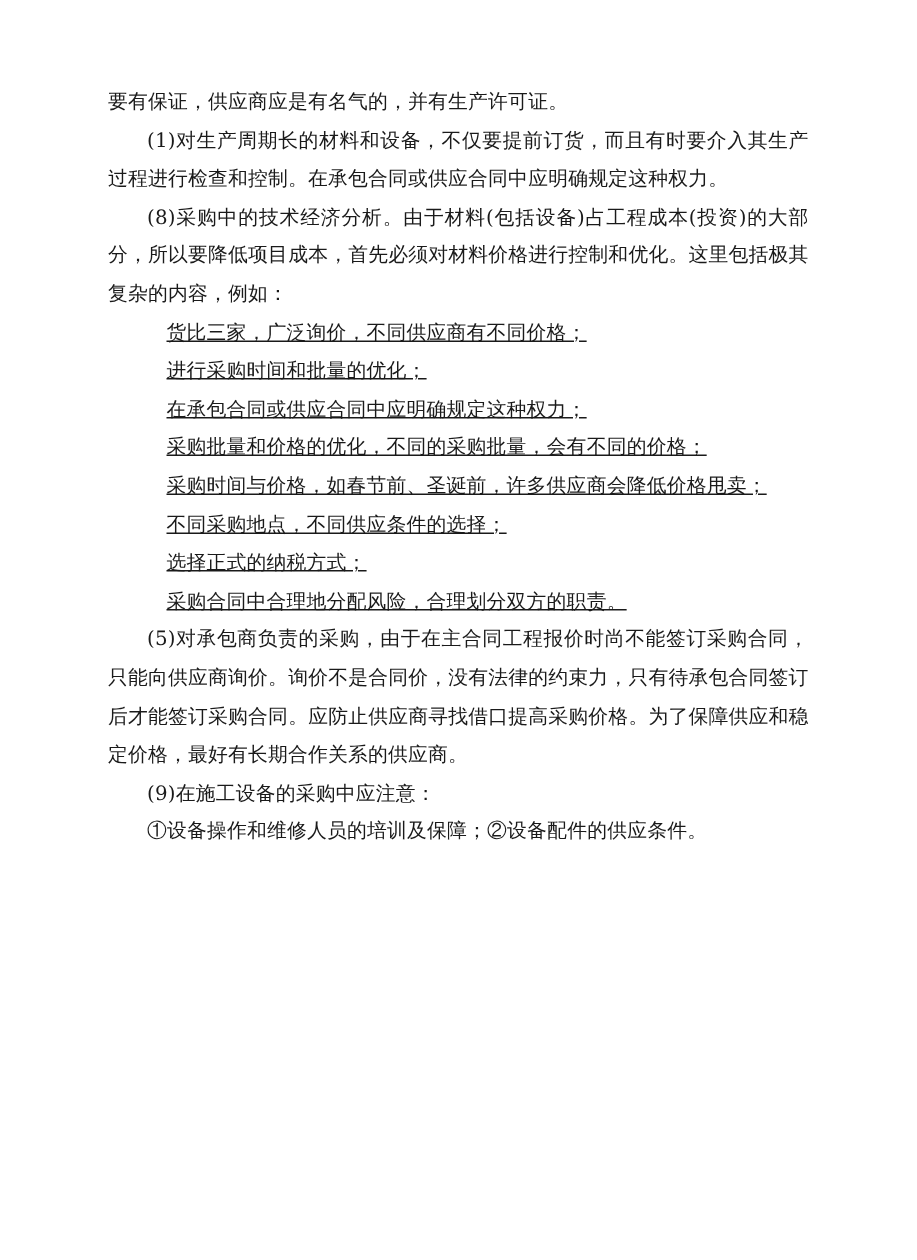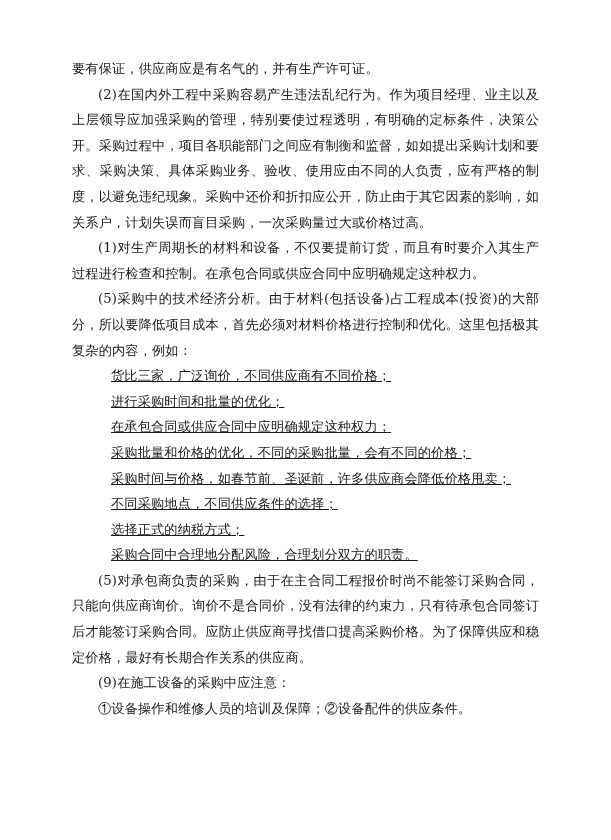--- a/index.html
+++ b/index.html
@@ -39,23 +39,22 @@
   p.ind1 { text-indent: 0; }
   p.ind2 { text-indent: 26px; }
   p.ind3 { text-indent: 39px; text-decoration: underline; }
 </style>
 </head>
 <body>
 
 <div class="page">
   <div class="doc-body">
     <p class="ind1">要有保证，供应商应是有名气的，并有生产许可证。</p>
-    <p class="ind2">(2)在国内外工程中采购容易产生违法乱纪行为。作为项目经理、业主以及上层领导应加强采购的管理，特别要使过程透明，有明确的定标条件，决策公开。采购过程中，项目各职能部门之间应有制衡和监督，如如提出采购计划和要求、采购决策、具体采购业务、验收、使用应由不同的人负责，应有严格的制度，以避免违纪现象。采购中还价和折扣应公开，防止由于其它因素的影响，如关系户，计划失误而盲目采购，一次采购量过大或价格过高。</p>
     <p class="ind2">(1)对生产周期长的材料和设备，不仅要提前订货，而且有时要介入其生产过程进行检查和控制。在承包合同或供应合同中应明确规定这种权力。</p>
-    <p class="ind2">(5)采购中的技术经济分析。由于材料(包括设备)占工程成本(投资)的大部分，所以要降低项目成本，首先必须对材料价格进行控制和优化。这里包括极其复杂的内容，例如：</p>
+    <p class="ind2">(8)采购中的技术经济分析。由于材料(包括设备)占工程成本(投资)的大部分，所以要降低项目成本，首先必须对材料价格进行控制和优化。这里包括极其复杂的内容，例如：</p>
     <p class="ind3">货比三家，广泛询价，不同供应商有不同价格；</p>
     <p class="ind3">进行采购时间和批量的优化；</p>
     <p class="ind3">在承包合同或供应合同中应明确规定这种权力；</p>
     <p class="ind3">采购批量和价格的优化，不同的采购批量，会有不同的价格；</p>
     <p class="ind3">采购时间与价格，如春节前、圣诞前，许多供应商会降低价格甩卖；</p>
     <p class="ind3">不同采购地点，不同供应条件的选择；</p>
     <p class="ind3">选择正式的纳税方式；</p>
     <p class="ind3">采购合同中合理地分配风险，合理划分双方的职责。</p>
     <p class="ind2">(5)对承包商负责的采购，由于在主合同工程报价时尚不能签订采购合同，只能向供应商询价。询价不是合同价，没有法律的约束力，只有待承包合同签订后才能签订采购合同。应防止供应商寻找借口提高采购价格。为了保障供应和稳定价格，最好有长期合作关系的供应商。</p>
     <p class="ind2">(9)在施工设备的采购中应注意：</p>

